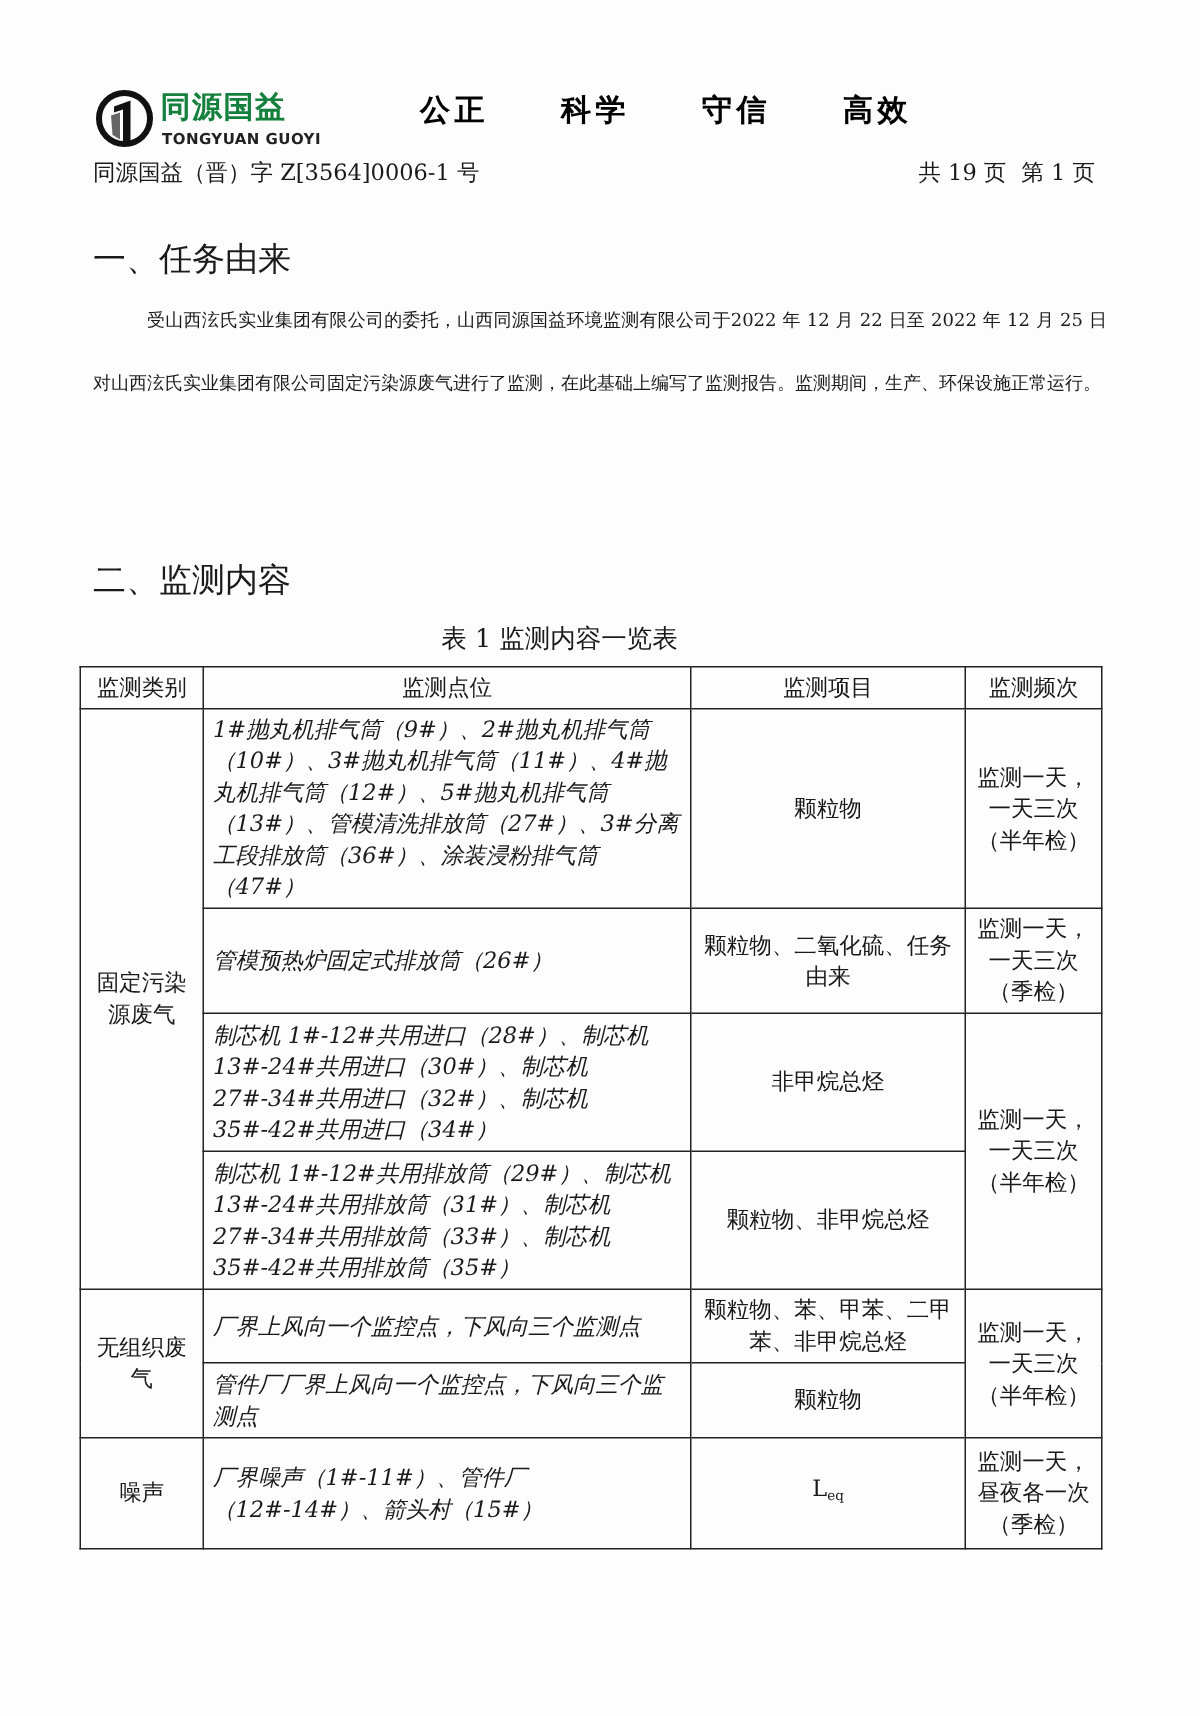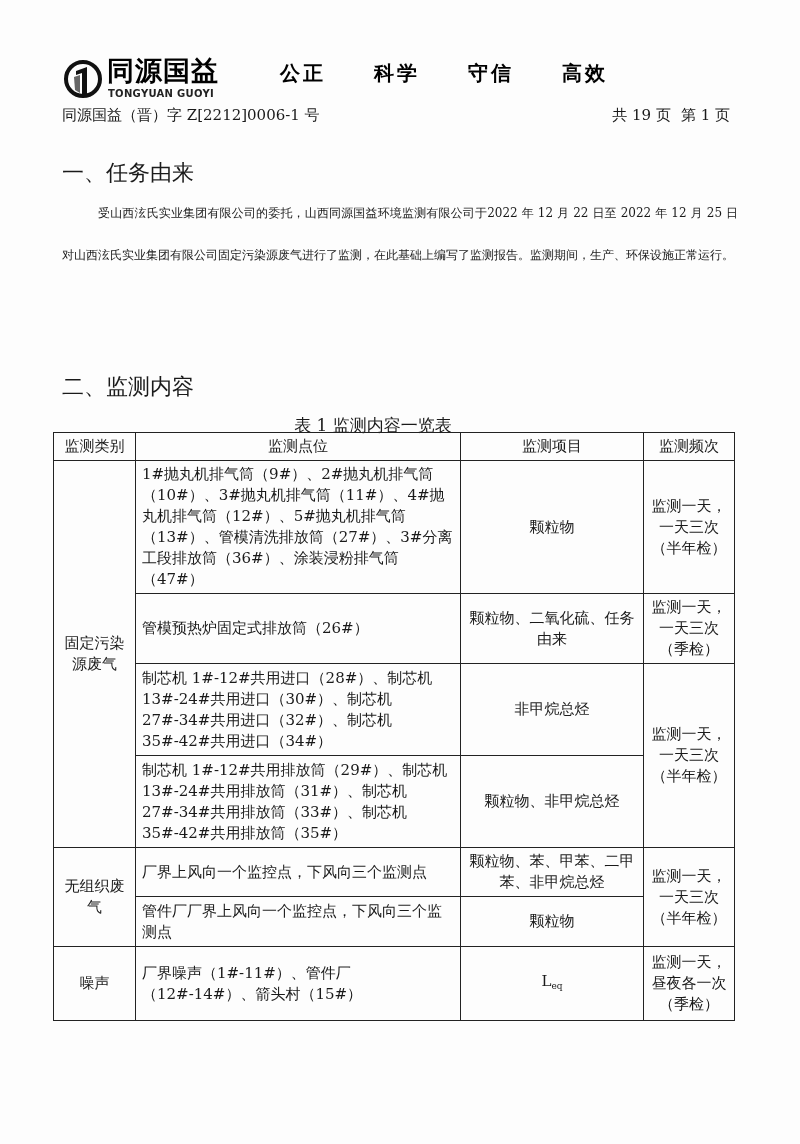--- a/index.html
+++ b/index.html
@@ -4,38 +4,38 @@
   <style>
     html, body { margin: 0; padding: 0; }
     body {
       width: 800px; height: 1144px; background: #fdfdfd; position: relative; overflow: hidden;
       font-family: "DejaVu Serif", "Liberation Serif", serif; color: #1a1a1a;
     }
     .abs { position: absolute; }
     
     .logo { left: 63px; top: 55px; width: 160px; height: 50px; }
     .logo-mark { position: absolute; left: 0; top: 2px; width: 40px; height: 44px; }
-    .logo-cn { position: absolute; left: 44px; top: 0; font-family: "DejaVu Sans", sans-serif; font-weight: bold; font-size: 27px; letter-spacing: 1px; line-height: 32px; color: #000000; }
+    .logo-cn { position: absolute; left: 44px; top: 0; font-family: "DejaVu Sans", sans-serif; font-weight: bold; font-size: 20px; letter-spacing: 1px; line-height: 32px; color: #15803d; }
     .logo-en { position: absolute; left: 45px; top: 33px; font-family: "DejaVu Sans", sans-serif; font-weight: bold; font-size: 10px; letter-spacing: 0.3px; color: #222; }
     .mottos { left: 280px; top: 60px; height: 30px; display: flex; }
     .motto { font-family: "DejaVu Sans", sans-serif; font-weight: bold; font-size: 20px; letter-spacing: 3px; margin-right: 48px; color: #000000; }
     .doc-no { left: 62px; top: 106px; font-size: 15px; }
     .page-count { right: 70px; top: 106px; font-size: 15px; }
     .page-count span { margin-left: 10px; }
     
     .h1 { left: 62px; font-size: 22px; }
     .para { left: 62px; width: 676px; font-size: 12px; line-height: 42px; }
     .para p { margin: 0; text-indent: 36px; text-align: justify; text-align-last: left; }
     .caption { left: 0; width: 746px; text-align: center; top: 414px; font-size: 17px; }
     
-    table.t { position: absolute; left: 53px; top: 432px; width: 681px; border-collapse: collapse; font-size: 15px; table-layout: fixed; }
+    table.t { position: absolute; left: 53px; top: 444px; width: 681px; border-collapse: collapse; font-size: 15px; table-layout: fixed; }
     table.t td, table.t th { border: 1.5px solid #222; padding: 3px 6px; vertical-align: middle; font-weight: normal; line-height: 21px; }
     table.t th { text-align: center; }
     .c { text-align: center; }
-    .l { text-align: left; }
+    .l { text-align: left; font-style: italic; }
     .sub { font-size: 9px; vertical-align: -3px; }
   </style>
 </head>
 <body>
 
 <div class="abs logo">
   <svg class="logo-mark" viewBox="0 0 40 44">
     <circle cx="20" cy="22" r="17" fill="none" stroke="#111" stroke-width="4"></circle>
     <path d="M13 14 L24 10 L24 38 L19 38 L19 16 L13 18 Z" fill="#111"></path>
     <path d="M11 20 L17 18 L17 36 L12 33 Z" fill="#666"></path>
@@ -44,21 +44,21 @@
   <div class="logo-en">TONGYUAN GUOYI</div>
 </div>
 
 <div class="abs mottos">
   <span class="motto">公正</span>
   <span class="motto">科学</span>
   <span class="motto">守信</span>
   <span class="motto">高效</span>
 </div>
 
-<div class="abs doc-no">同源国益（晋）字 Z[2212]0006-1 号</div>
+<div class="abs doc-no">同源国益（晋）字 Z[3564]0006-1 号</div>
 <div class="abs page-count">
   <span>共 19 页</span><span>第 1 页</span>
 </div>
 
 <div class="abs h1" style="top:158px;">一、任务由来</div>
 <div class="abs para" style="top:192px;">
   <p>受山西泫氏实业集团有限公司的委托，山西同源国益环境监测有限公司于2022 年 12 月 22 日至 2022 年 12 月 25 日对山西泫氏实业集团有限公司固定污染源废气进行了监测，在此基础上编写了监测报告。监测期间，生产、环保设施正常运行。</p>
 </div>
 
 <div class="abs h1" style="top:372px;">二、监测内容</div>

